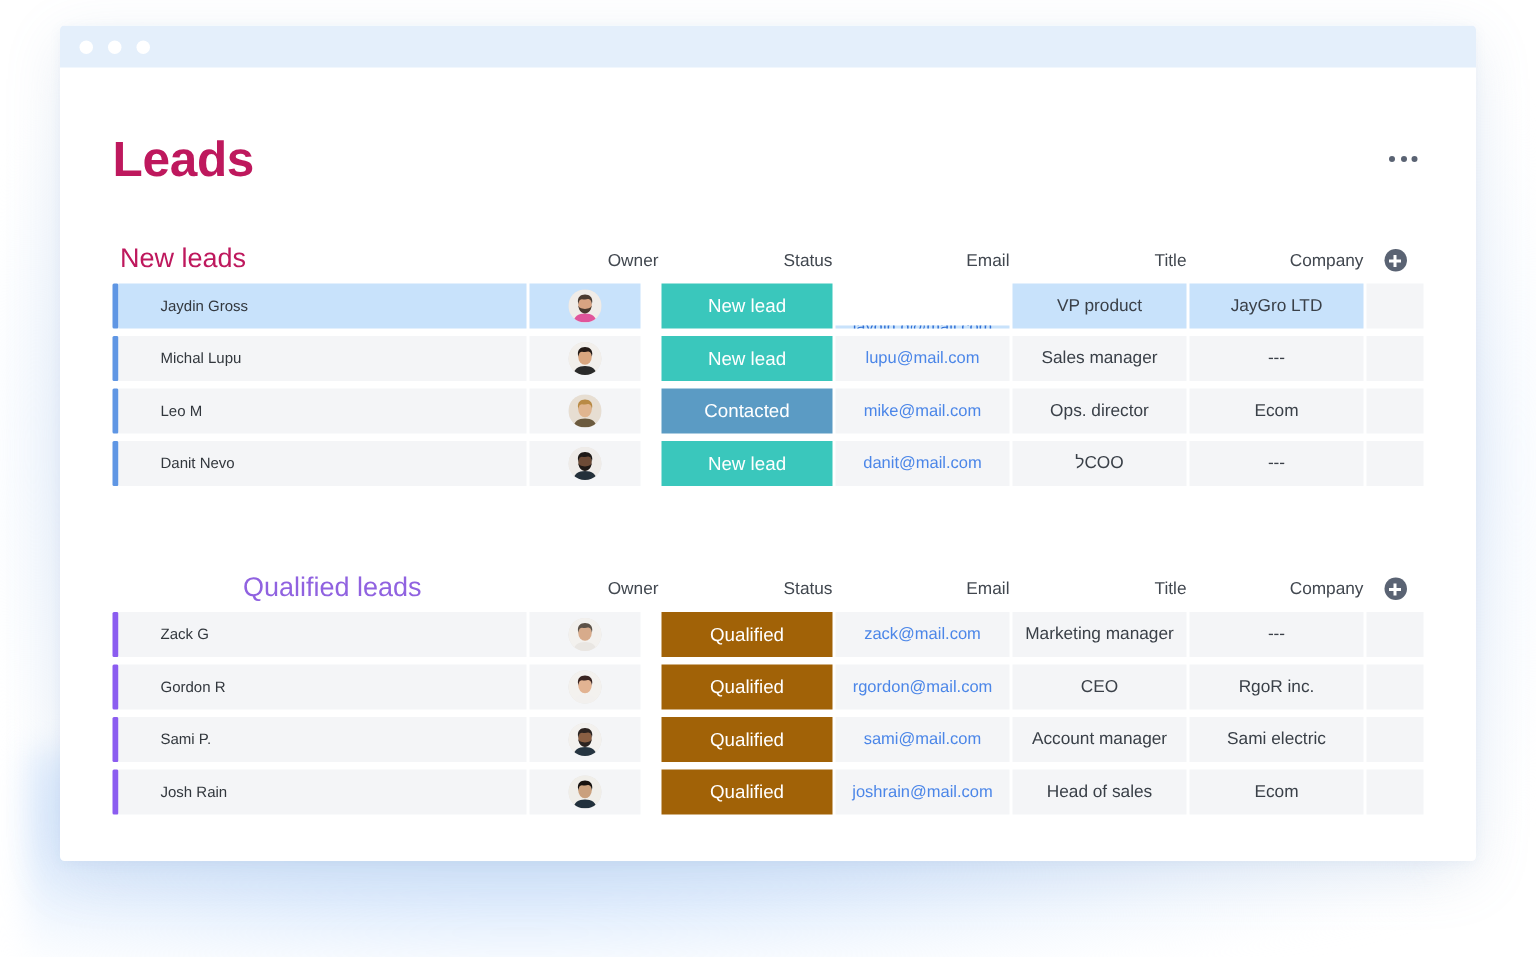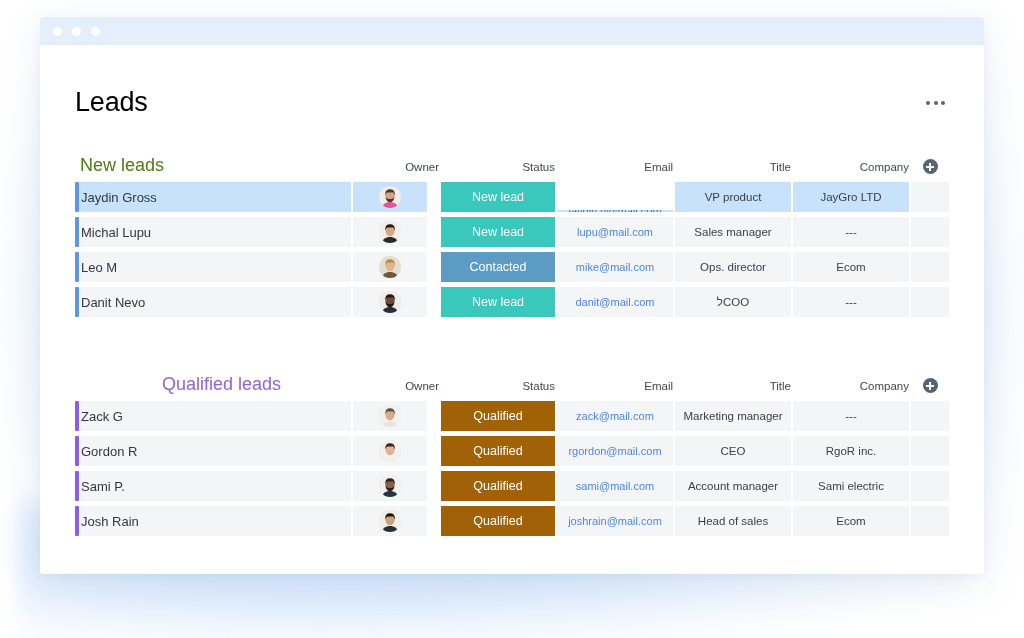--- a/index.html
+++ b/index.html
@@ -83,23 +83,23 @@
   }
 
   .page-head {
     display: flex;
     align-items: center;
     justify-content: space-between;
     padding-top: 42px;
     padding-bottom: 6px;
   }
   .page-title {
-    font-size: 27px;
-    font-weight: 400;
-    color: #000000;
+    font-size: 33px;
+    font-weight: 700;
+    color: #be185d;
     letter-spacing: -0.2px;
   }
   .kebab {
     display: flex;
     gap: 3.5px;
     align-items: center;
     padding: 8px 4px;
     cursor: pointer;
   }
   .kebab i {
@@ -117,21 +117,21 @@
     display: flex;
     align-items: flex-end;
     height: 26px;
   }
   .board-title {
     font-size: 18px;
     font-weight: 400;
     line-height: 1;
     padding-bottom: 2px;
   }
-  .board-title.blue { color: #4d7c0f; }
+  .board-title.blue { color: #be185d; }
   .board-title.purple { color: #9062e0; text-align: center; }
 
   .col-head {
     font-size: 11.5px;
     color: #41474f;
     text-align: right;
     line-height: 1;
     padding-bottom: 3px;
   }
 
@@ -189,22 +189,22 @@
     display: flex;
     align-items: center;
     justify-content: center;
     font-size: 11.5px;
     color: #3a4048;
     overflow: hidden;
     white-space: nowrap;
   }
   .cell.name {
     justify-content: flex-start;
-    padding-left: 2px;
-    font-size: 13px;
+    padding-left: 28px;
+    font-size: 10px;
     color: #32373d;
   }
   .cell.selected { background: #c8e2fb; }
   .cell.email-cell { color: #4b86e8; font-size: 11px; }
   .cell.email-cell.selected { color: #2f6fd4; margin-top: 28px; }
 
   .cell.pill {
     color: #ffffff;
     font-size: 12.5px;
     background: #39c7bb;

